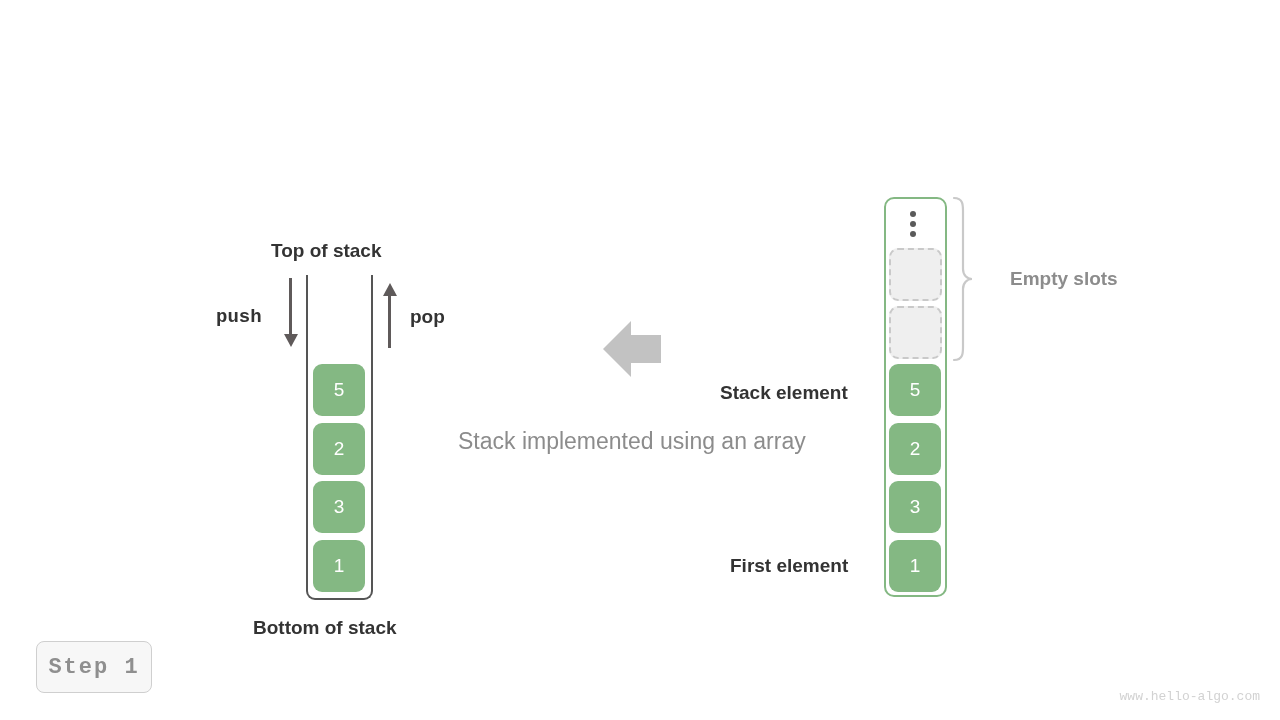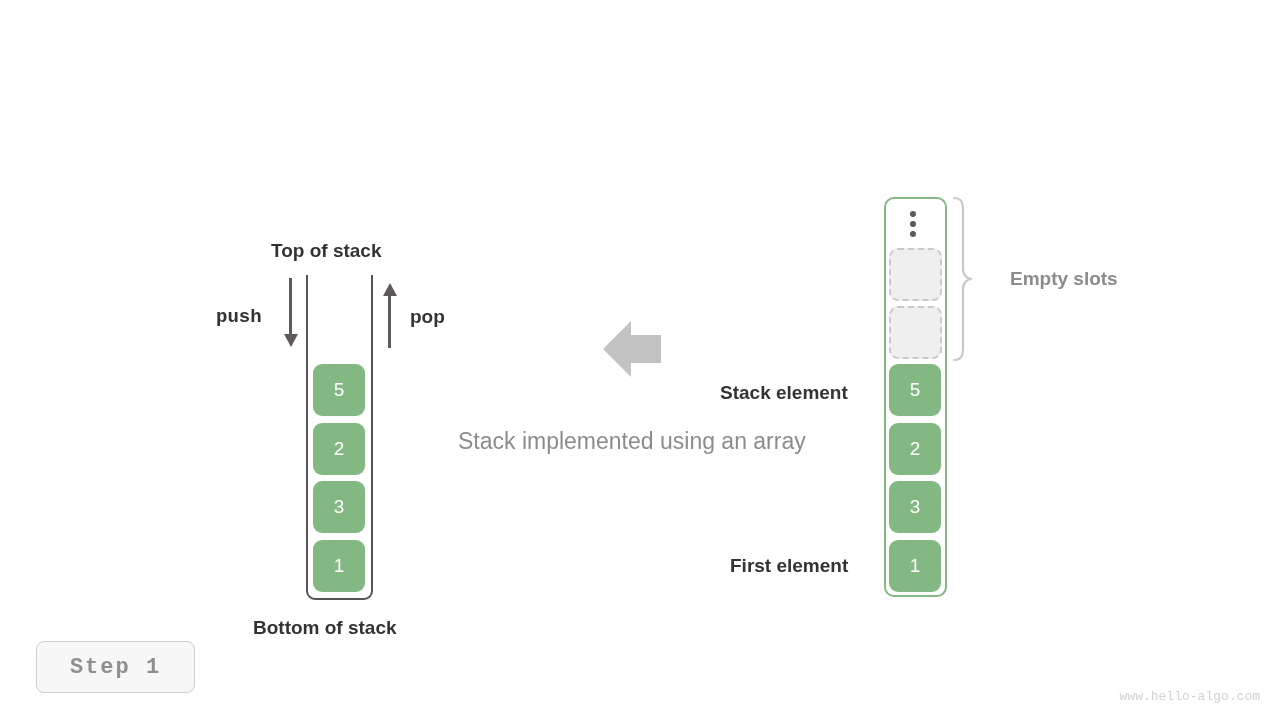--- a/index.html
+++ b/index.html
@@ -167,21 +167,21 @@
     top: 195px;
     width: 24px;
     height: 168px;
   }
 
   
   #step-badge {
     position: absolute;
     left: 36px;
     top: 641px;
-    width: 159px;
+    width: 116px;
     height: 52px;
     background: #f7f7f7;
     border: 1px solid #cfcfcf;
     border-radius: 8px;
     display: flex;
     align-items: center;
     justify-content: center;
     box-sizing: border-box;
   }
   #step-badge span {

